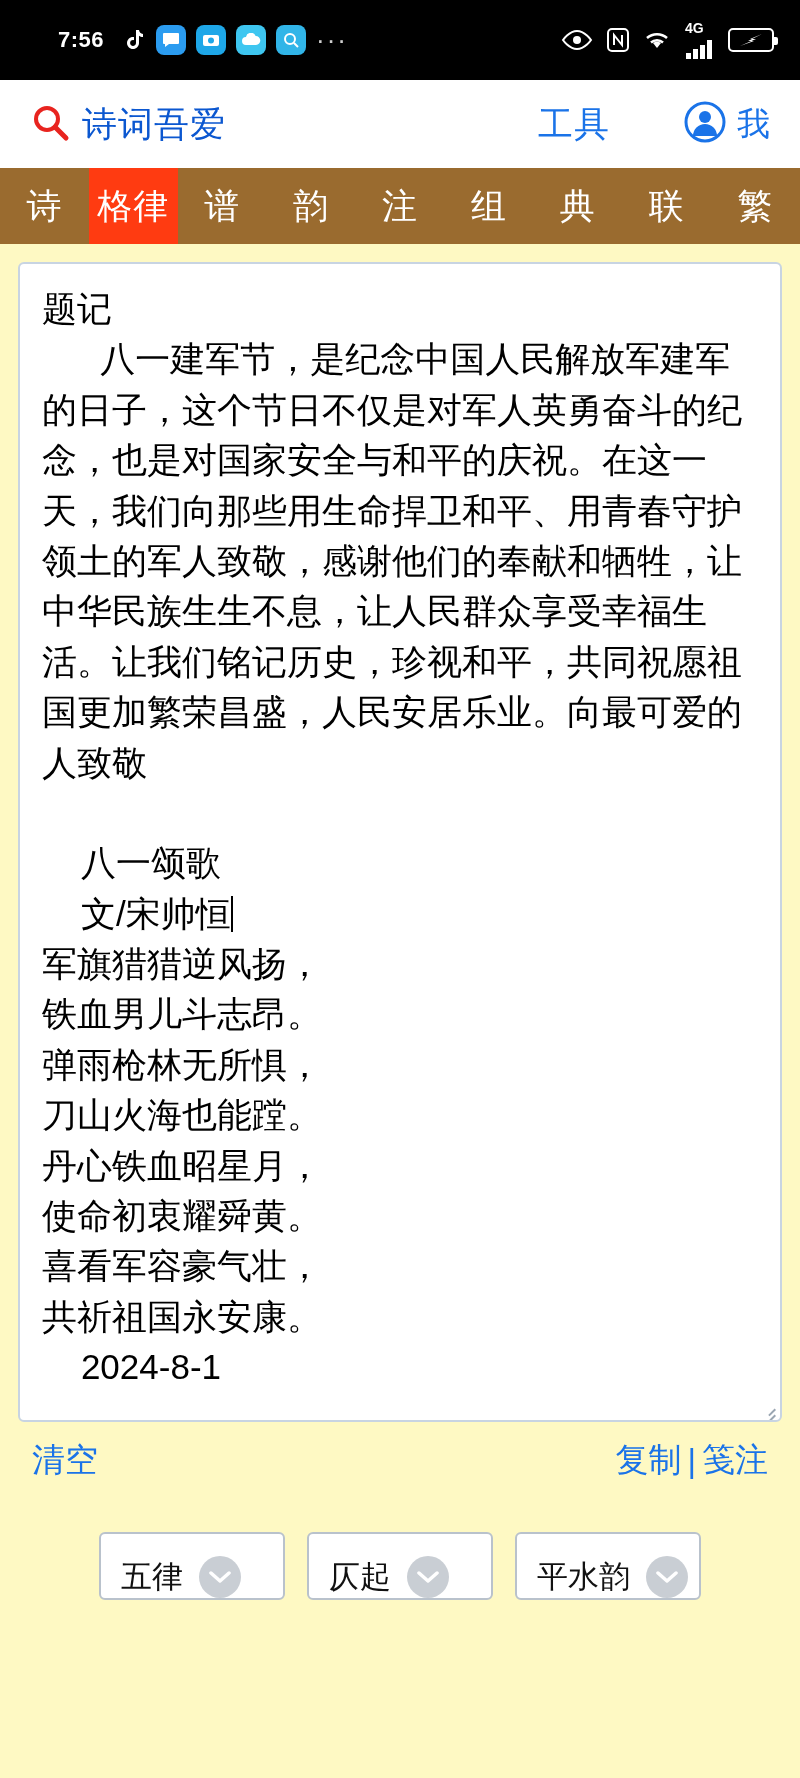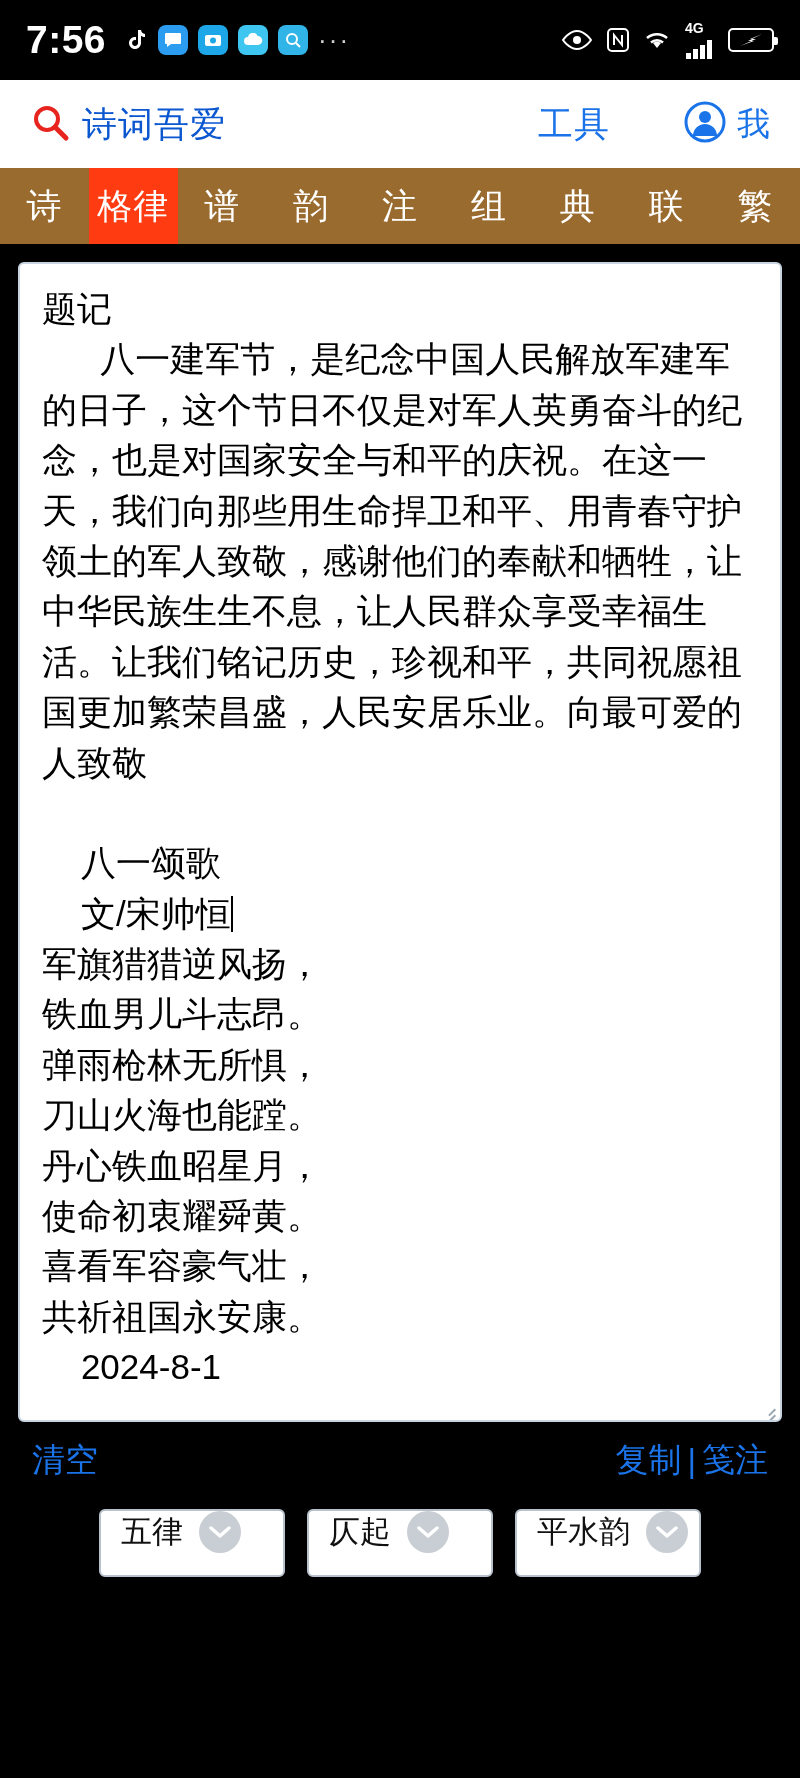--- a/index.html
+++ b/index.html
@@ -15,24 +15,25 @@
   
   .statusbar {
     height: 80px;
     background: #000000;
     display: flex;
     align-items: center;
     padding: 0 26px;
     color: #ffffff;
   }
   .clock {
-    font-size: 39px;
+    font-size: 22px;
     font-weight: bold;
     letter-spacing: 0.5px;
     margin-right: 18px;
+    margin-left: 32px;
   }
   .status-icons-left {
     display: flex;
     align-items: center;
     gap: 10px;
     flex: 1;
   }
   .sq {
     width: 30px; height: 30px;
     border-radius: 8px;
@@ -132,21 +133,21 @@
     color: #ffffff;
     font-size: 35px;
     letter-spacing: 1px;
   }
   .tab.active {
     background: #ff3b11;
   }
 
   
   .content {
-    background: #000000;
+    background: #fef9c3;
     padding: 18px 18px 0 18px;
     height: calc(1778px - 80px - 88px - 76px);
     display: flex;
     flex-direction: column;
   }
   .editor {
     background: #ffffff;
     border: 2px solid #c8d4e2;
     border-radius: 6px;
     flex: 0 0 auto;
@@ -207,24 +208,25 @@
     justify-content: center;
     gap: 22px;
     padding: 26px 0 0 0;
   }
   .select {
     border: 2px solid #b9c2cc;
     border-radius: 6px;
     background: #ffffff;
     height: 68px;
     display: flex;
-    align-items: flex-start;
+    align-items: flex-end;
     padding: 0 10px 0 20px;
     gap: 16px;
     min-width: 186px;
+    margin-top: 23px;
   }
   .select-label {
     font-size: 31px;
     color: #111111;
     white-space: nowrap;
   }
   .chev {
     width: 42px; height: 42px;
     border-radius: 50%;
     background: #c9ced4;

